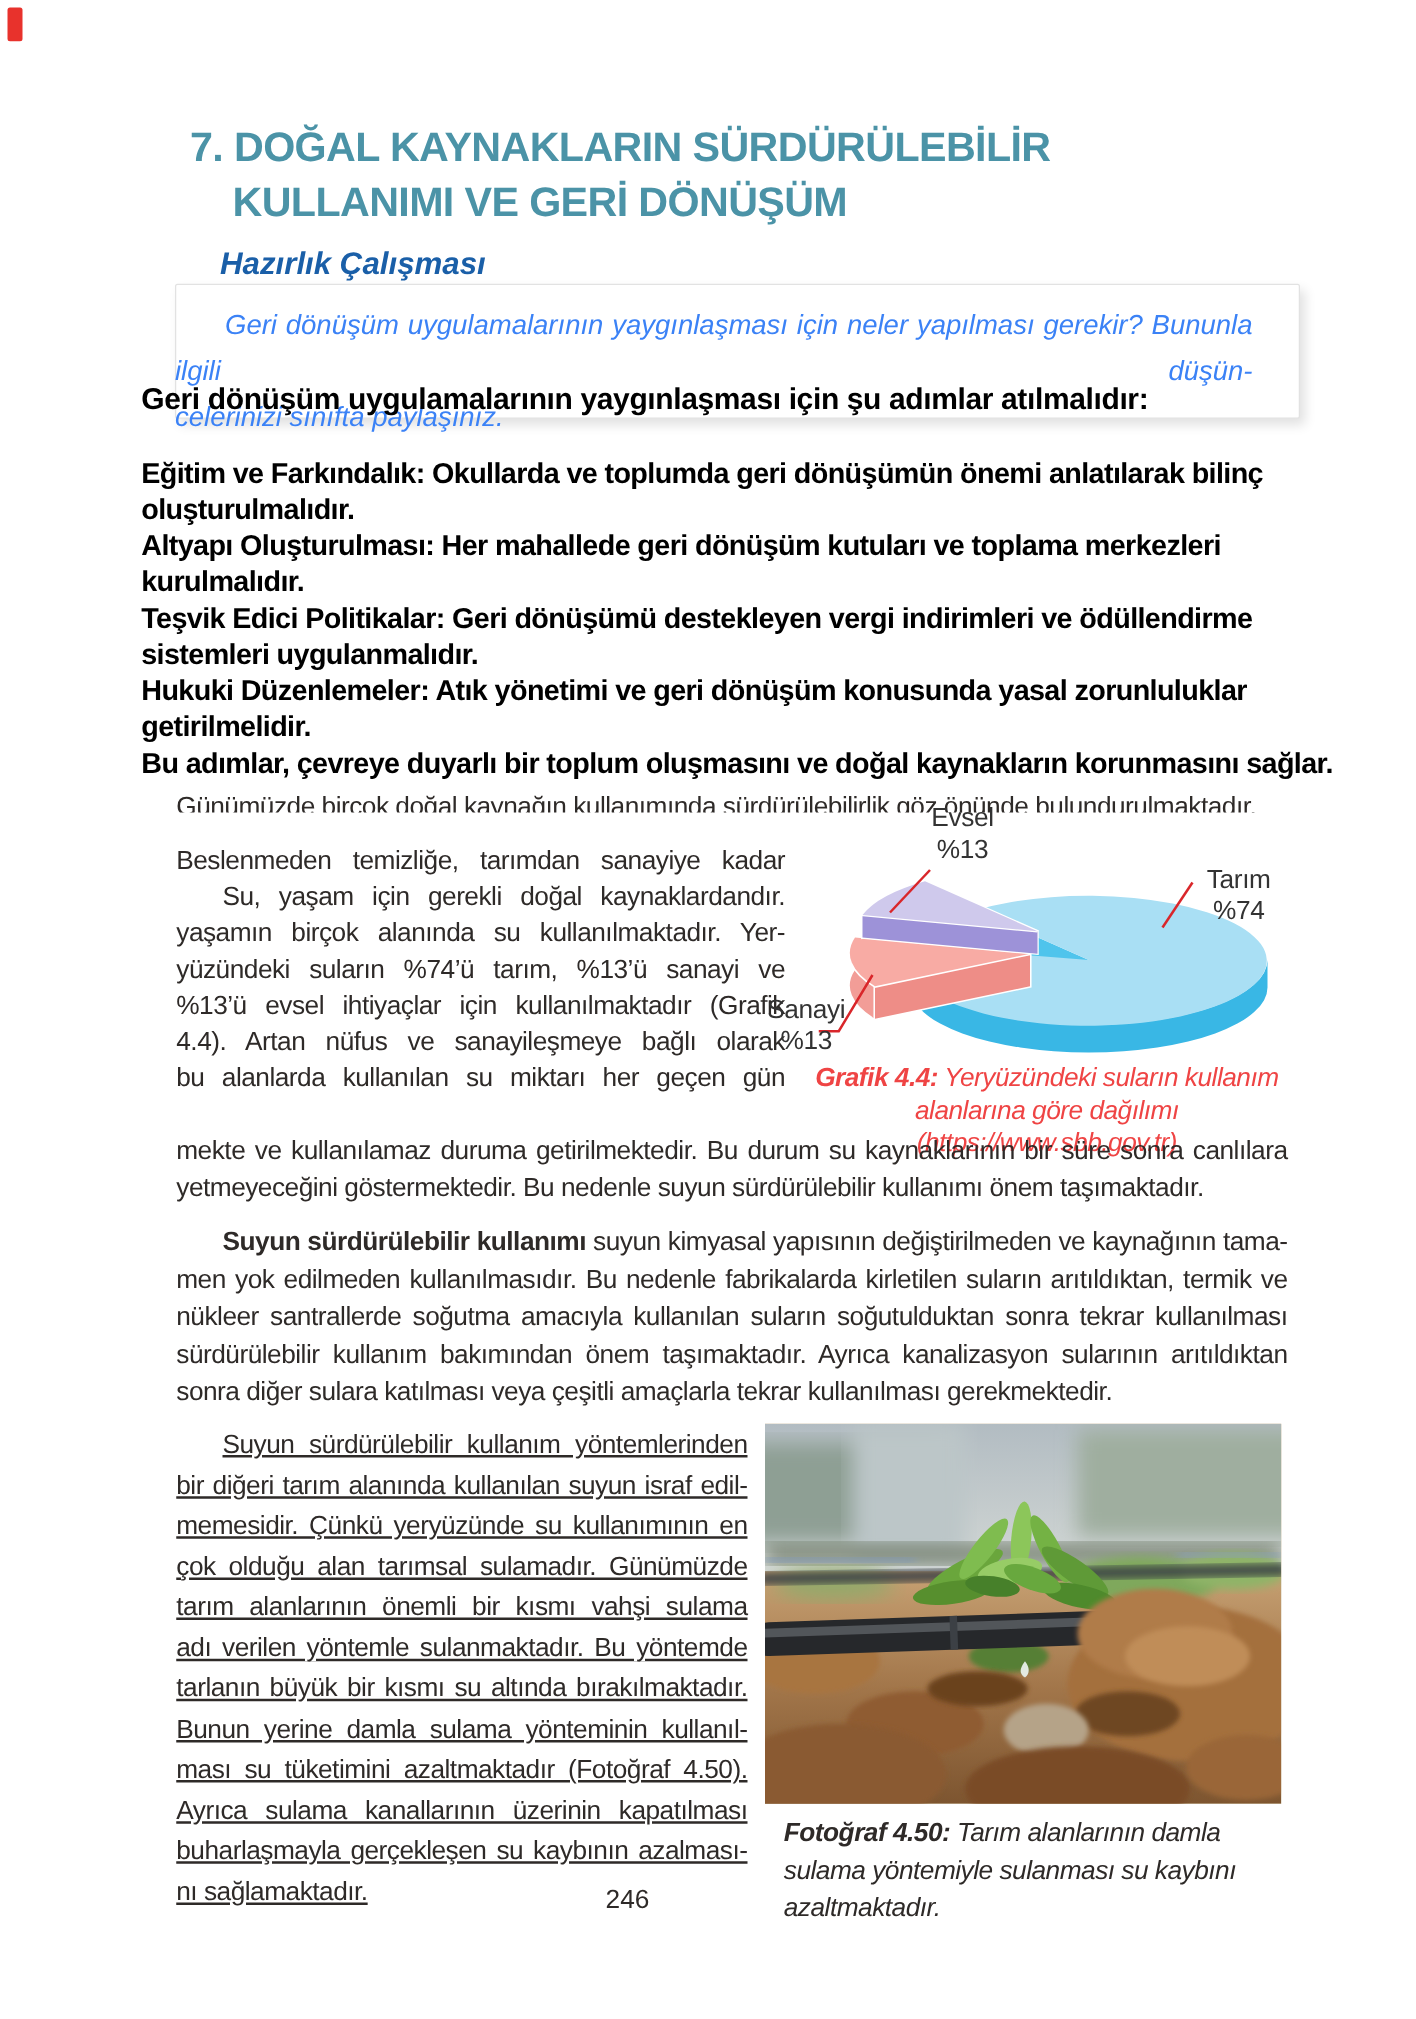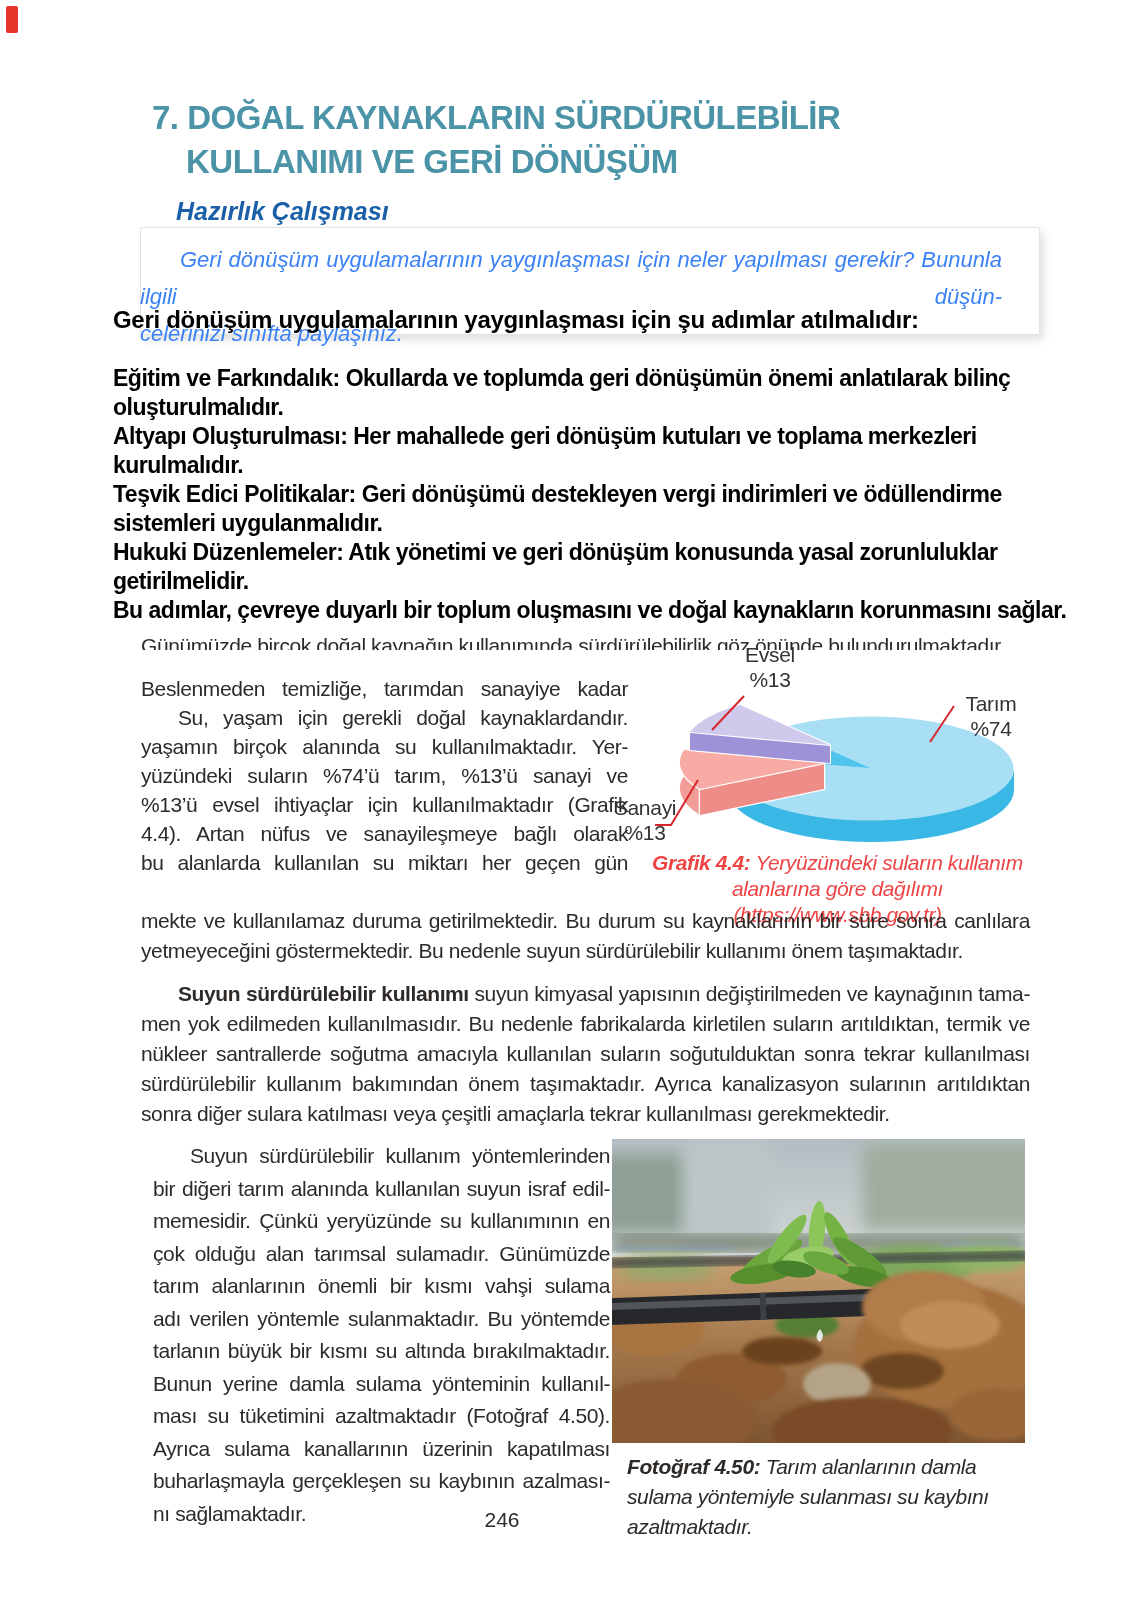--- a/index.html
+++ b/index.html
@@ -23,21 +23,21 @@
   
   .clipped-line{left:141px;top:634px;width:930px;height:16px;overflow:hidden;font-size:21px;letter-spacing:-0.4px;white-space:nowrap;}
   
   .bodytext{font-size:21px;letter-spacing:-0.4px;color:#2e2a28;}
   .tl{text-align:justify;text-align-last:justify;}
   .tl.last{text-align-last:left;}
   .nolast .tl.last{text-align-last:justify;}
   .col1{left:141px;top:674px;width:487px;line-height:29px;}
   .full1{left:141px;top:906px;width:889px;line-height:30px;}
   .full2{left:141px;top:979px;width:889px;line-height:30px;}
-  .col3{left:153px;top:1140px;width:457px;line-height:32.5px;}
+  .col3{left:141px;top:1140px;width:457px;line-height:32.5px;text-decoration:underline;}
   
   .pie-wrap{left:598px;top:640px;width:440px;height:212px;}
   .pie-label{position:absolute;font-size:21px;line-height:25px;text-align:center;color:#333;letter-spacing:-0.3px;}
   .chart-caption{left:640px;top:850px;width:395px;text-align:center;font-size:21px;font-style:italic;line-height:26px;color:#ef4444;letter-spacing:-0.4px;}
   .chart-caption b, .photo-caption b{font-weight:bold;}
   
   .photo{left:612px;top:1139px;width:413px;height:304px;overflow:hidden;background:#b9a27e;}
   .photo-caption{left:627px;top:1452px;width:412px;font-size:21px;font-style:italic;line-height:30px;color:#2e2a28;letter-spacing:-0.4px;}
   .page-number{left:0;top:1508px;width:1004px;text-align:center;font-size:21px;color:#2e2a28;}
   .accent-tab{left:6px;top:6px;width:12px;height:27px;background:#e8322c;border-radius:2px;}

